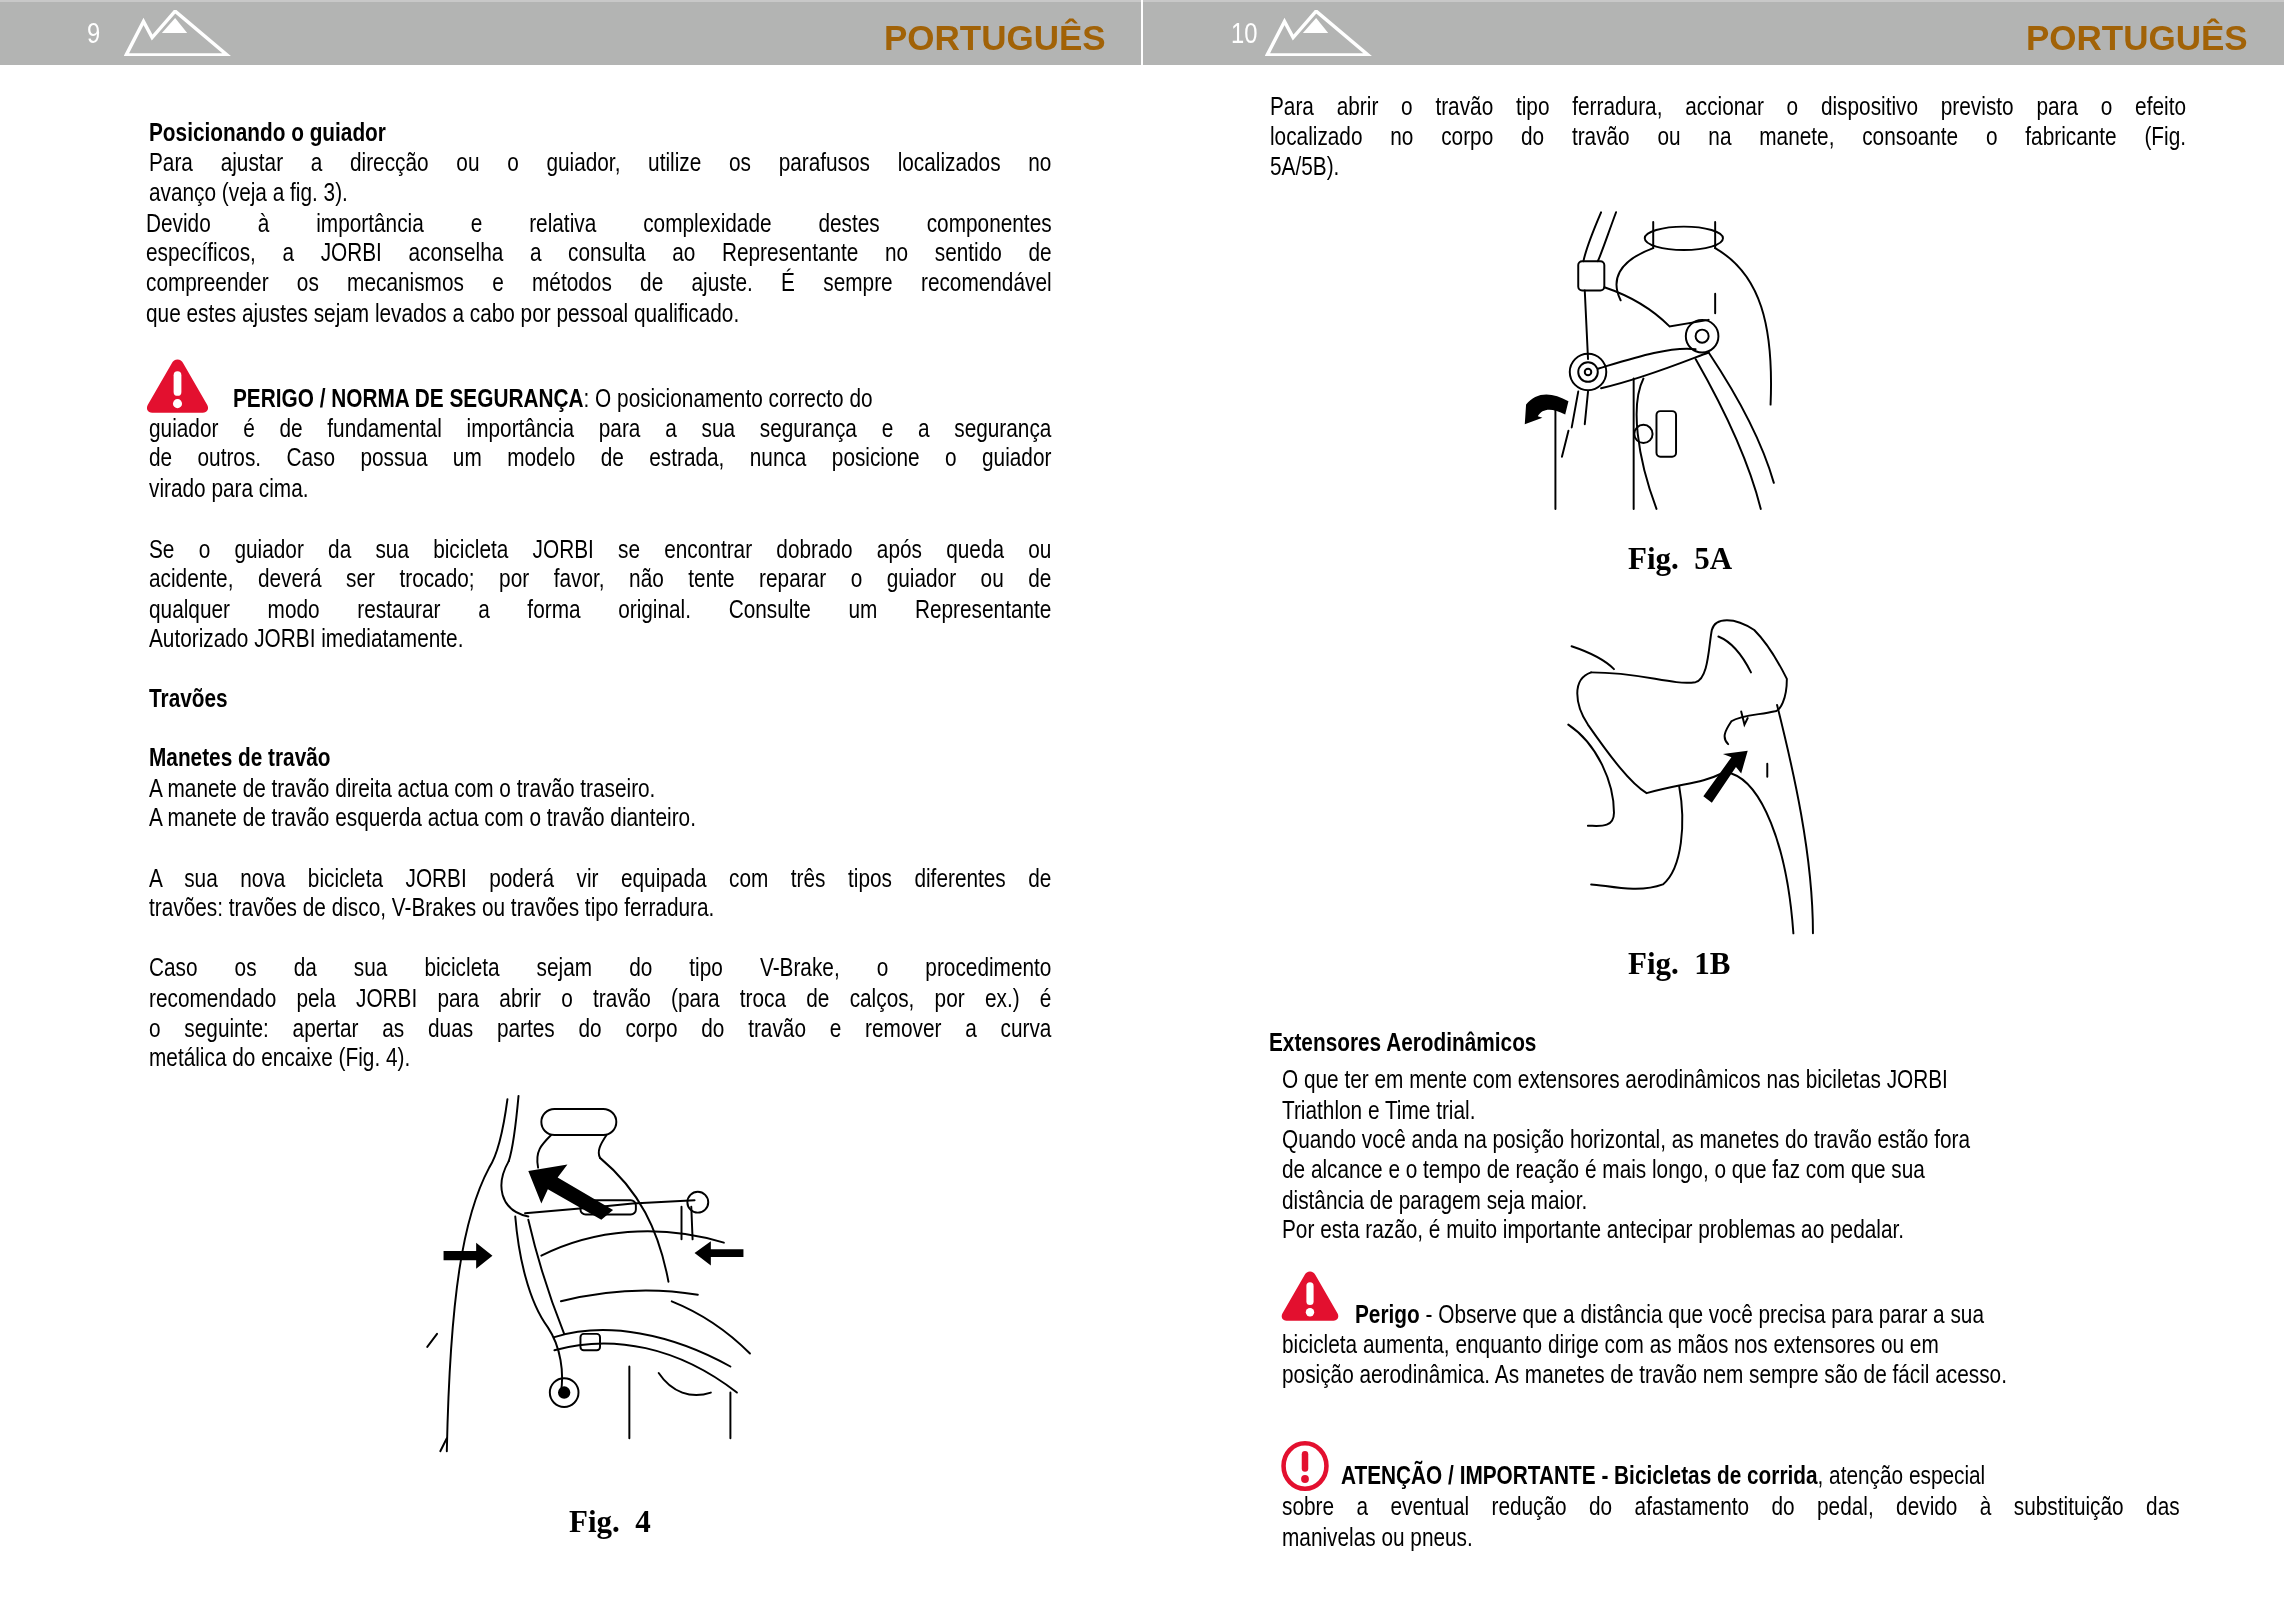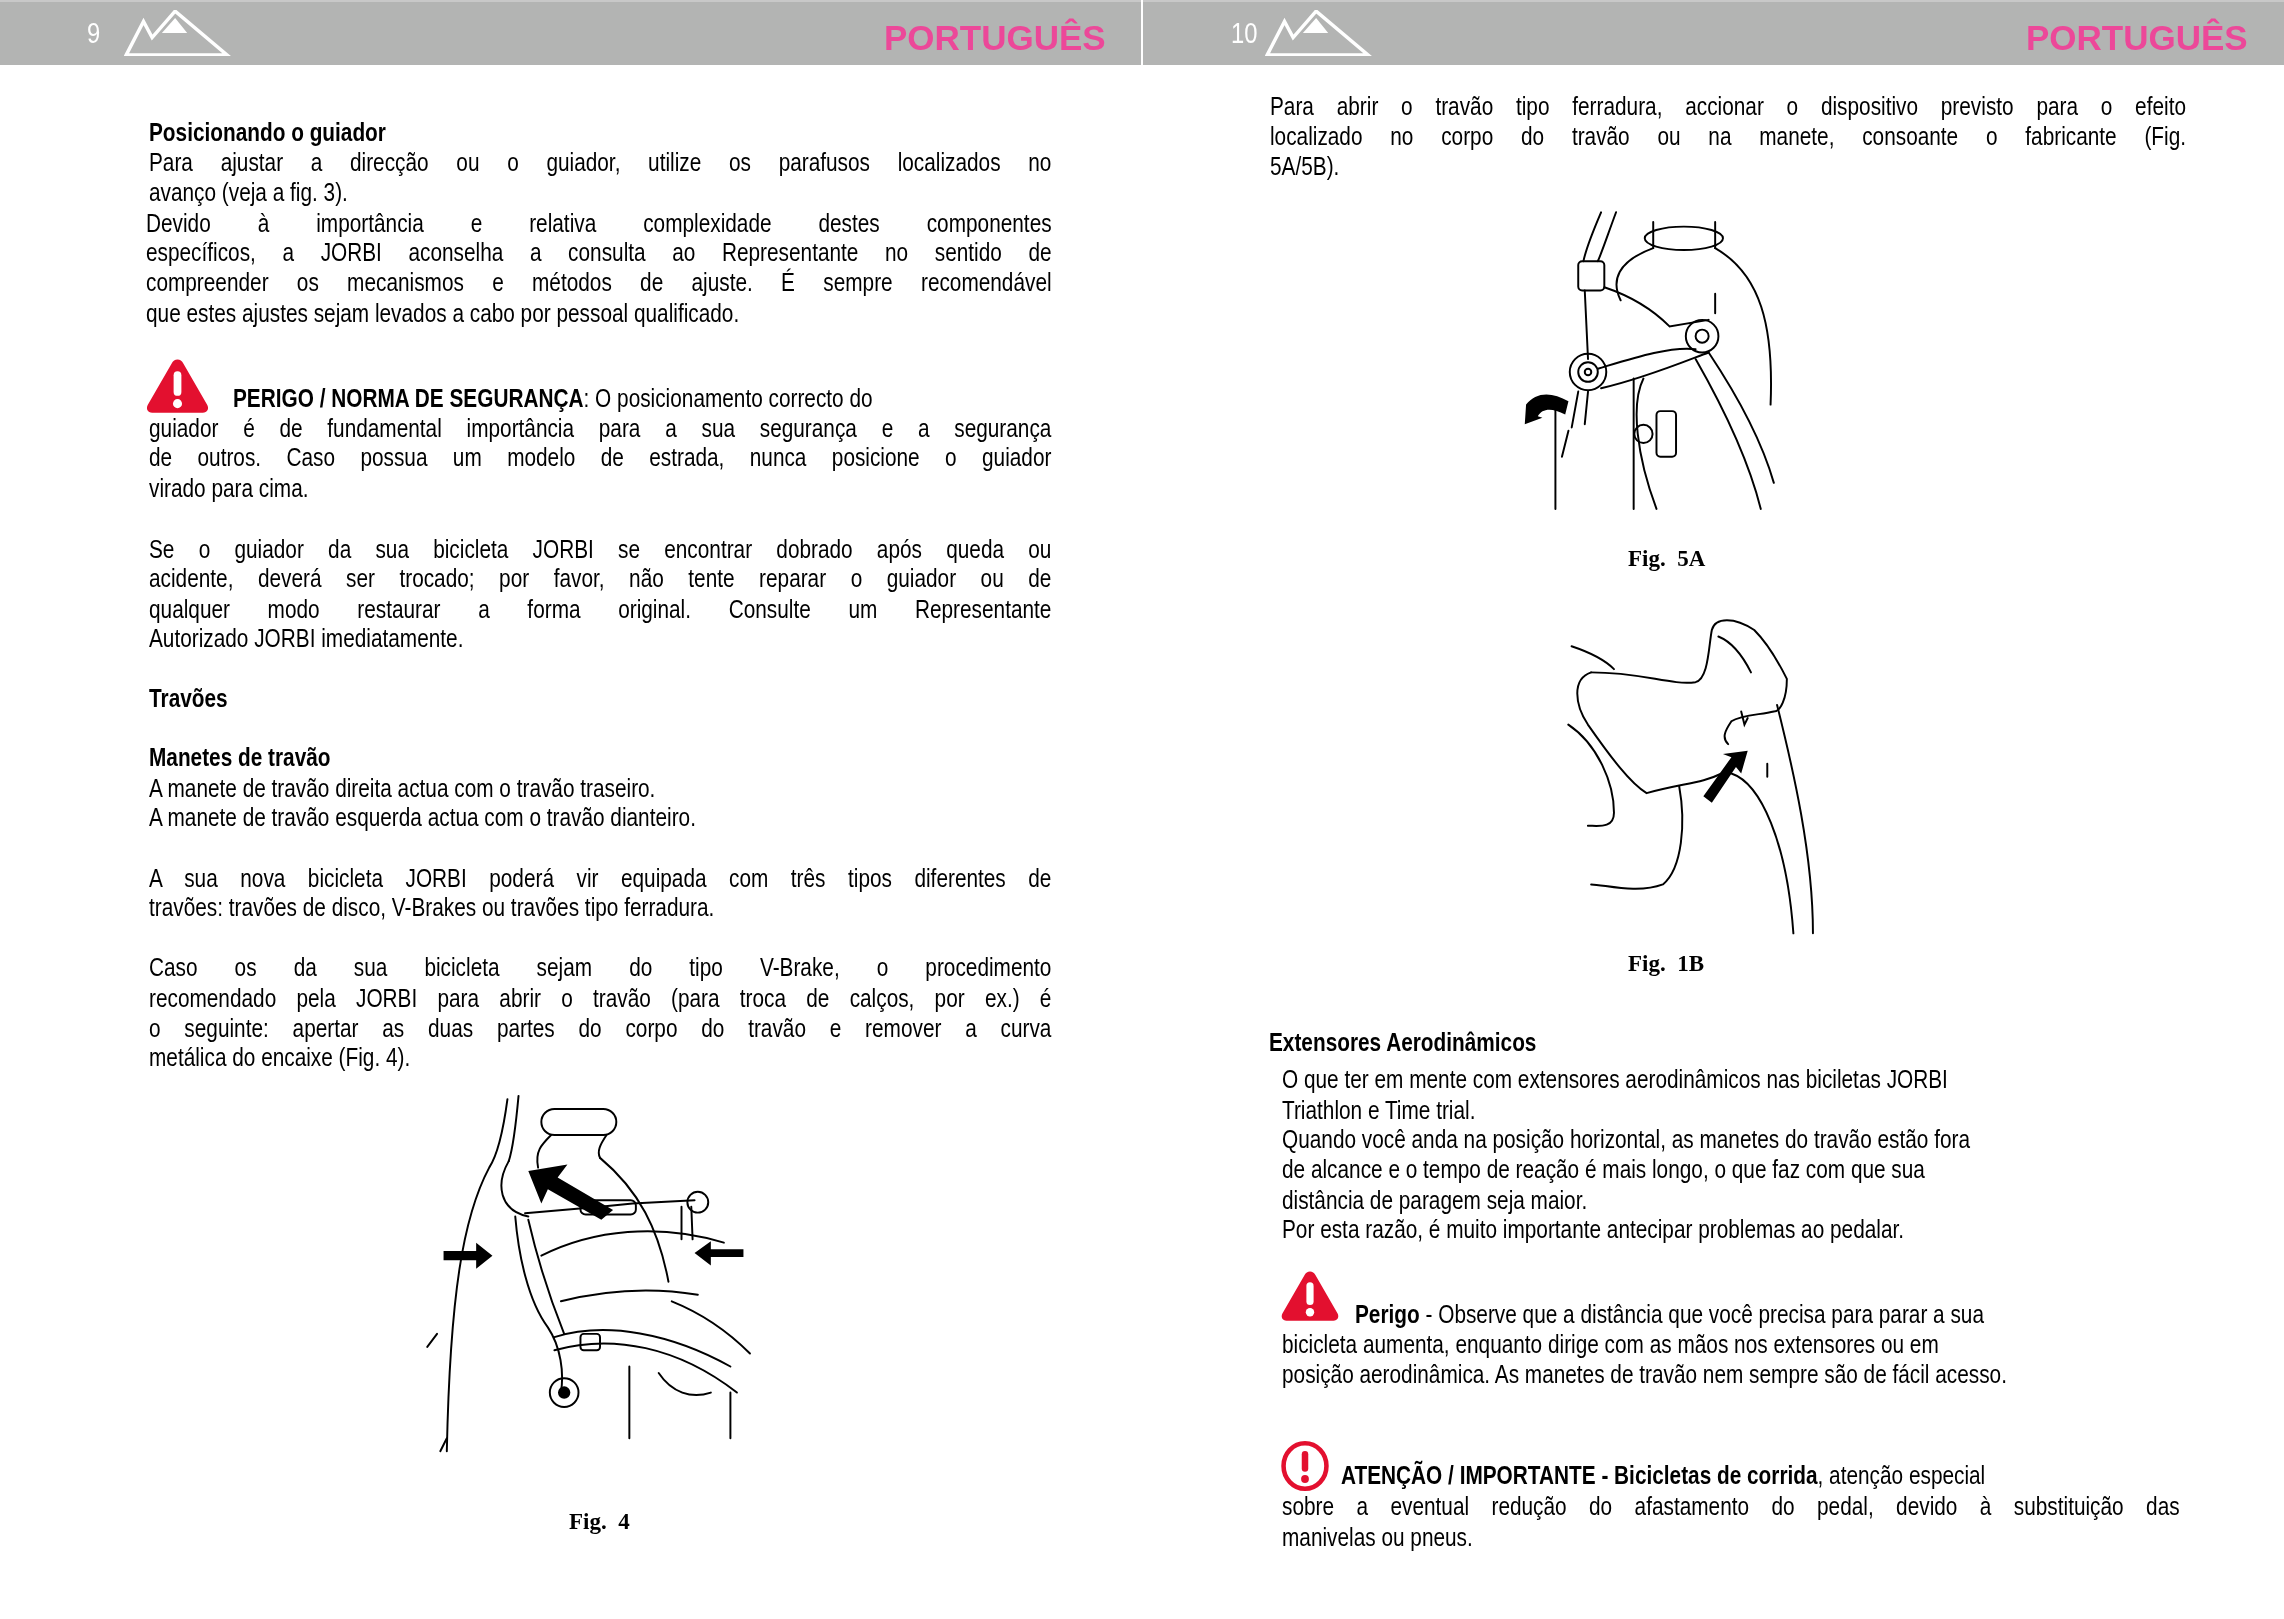--- a/index.html
+++ b/index.html
@@ -4,30 +4,30 @@
 <style>
   html, body { margin:0; padding:0; background:#ffffff; }
   body { width:2284px; height:1619px; position:relative; overflow:hidden;
          font-family:"Liberation Sans", sans-serif; color:#000; }
   .header { position:absolute; top:0; height:65px; background:#b3b4b3; border-top:2px solid #c8c8c8; box-sizing:border-box; }
   .header.left { left:0; width:1141px; }
   .header.right { left:1143px; width:1141px; }
   .page-divider { position:absolute; left:1141px; top:0; width:2px; height:65px; background:#ffffff; }
   .page-num { position:absolute; top:17px; color:#ffffff; font-size:29px; line-height:33px;
               transform:scaleX(0.82); transform-origin:left top; }
-  .lang { position:absolute; top:18px; color:#ec4899; font-weight:bold; font-size:35px; line-height:39px; }
+  .lang { position:absolute; top:18px; color:#a16207; font-weight:bold; font-size:35px; line-height:39px; }
   .logo { position:absolute; top:9.8px; width:108px; height:46px; }
   .line { position:absolute; white-space:nowrap; font-size:26px; line-height:30px;
           transform:scaleX(0.80); transform-origin:left top; }
   .line.j { text-align:justify; text-align-last:justify; }
   .b { font-weight:bold; }
 
   .fig { position:absolute; }
   .fig svg { width:100%; height:100%; display:block; }
-  .caption { position:absolute; font-family:"Liberation Serif", serif; font-weight:bold; font-size:23px;
+  .caption { position:absolute; font-family:"Liberation Serif", serif; font-weight:bold; font-size:31px;
              line-height:35px; white-space:pre; }
   .icon { position:absolute; }
 </style>
 </head>
 <body>
 
 <div class="header left"></div>
 <div class="page-divider"></div>
 <div class="header right"></div>
 

